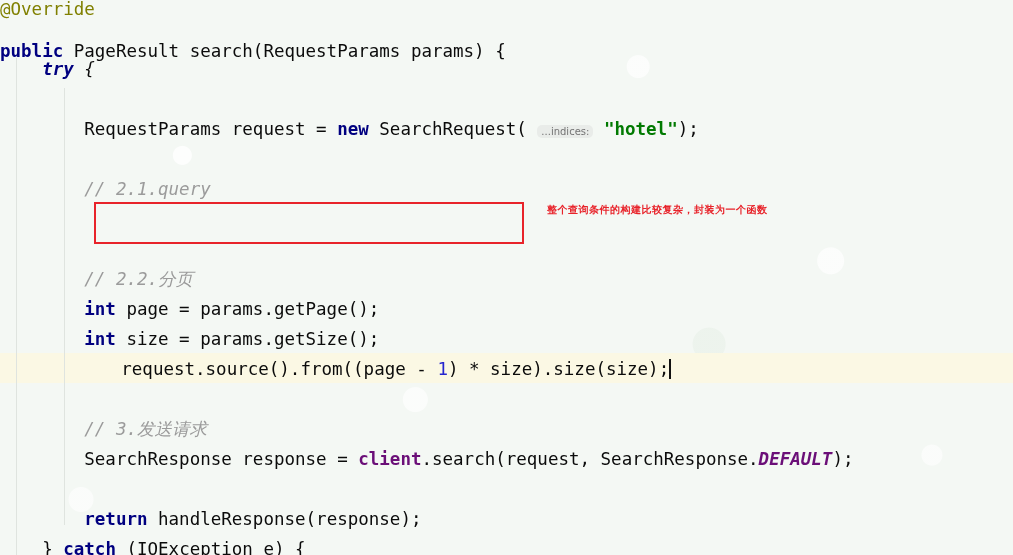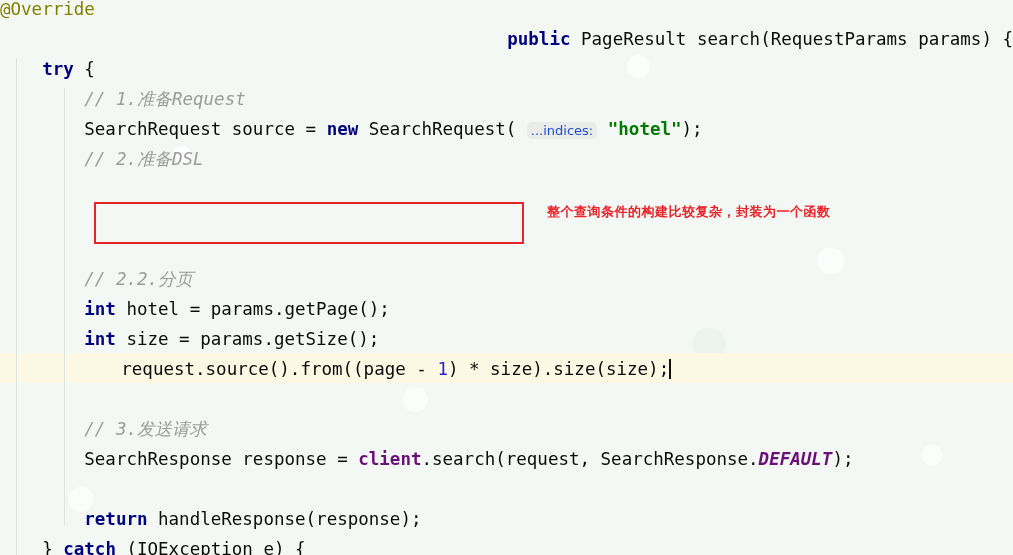--- a/index.html
+++ b/index.html
@@ -46,71 +46,71 @@
   .anno{color:#808000;}
   .cmt{color:#9b9b9b;font-style:italic;}
   .str{color:#017a01;font-weight:bold;}
   .num{color:#2525cf;}
   .fld{color:#6b0f78;font-weight:bold;}
   .statfin{color:#6b0f78;font-weight:bold;font-style:italic;}
   .plain{color:#0b0b0b;}
 
   .hint{
     background:#e9ece9;
-    color:#1d4ed8;
+    color:#737373;
     border-radius:5px;
     padding:1px 4px;
     font-family:"DejaVu Sans","Liberation Sans",sans-serif;
-    font-size:13px;
+    font-size:10px;
     font-style:normal;
     letter-spacing:0;
   }
 
   .caret{
     display:inline-block;width:2px;height:20px;
     background:#111;vertical-align:-4px;margin-left:0px;
   }
 
   .redbox{
     position:absolute;border:2.5px solid #e8232a;
     background:transparent;
     box-sizing:border-box;
   }
   .redtext{
     position:absolute;
     color:#e8232a;
     font-family:"DejaVu Sans","Liberation Sans",sans-serif;
     font-weight:bold;
-    font-size:13px;
+    font-size:10px;
     white-space:pre;
     letter-spacing:.5px;
   }
 </style>
 </head>
 <body>
 
 <div id="editor">
 
   <div class="caret-row-bg" style="top:353px;"></div>
 
   <div class="indent-guide" style="left:16px;top:58px;height:497px;"></div>
   <div class="indent-guide" style="left:64px;top:88px;height:437px;"></div>
 
   <div id="code-layer">
       <div class="line" style="top: -6px;"><span class="anno">@Override</span></div>
-      <div class="line" style="top: 24px; text-align: right;"><span class="kw">public</span><span class="plain"> PageResult search(RequestParams params) {</span></div>
-      <div class="line" style="top: 54px;"><span class="ind">    </span><span class="kw">try</span><span class="plain"> {</span></div>
-      <div class="line" style="top: 84px;"><span class="ind">        </span><span class="cmt">// 1.准备Request</span></div>
-      <div class="line" style="top: 114px;"><span class="ind">        </span><span class="plain">SearchRequest source = </span><span class="kw">new</span><span class="plain"> SearchRequest( </span><span class="hint">...indices:</span><span class="plain"> </span><span class="str">"hotel"</span><span class="plain">);</span></div>
-      <div class="line" style="top: 144px;"><span class="ind">        </span><span class="cmt">// 2.准备DSL</span></div>
-      <div class="line" style="top: 174px;"><span class="ind">        </span></div>
+      <div class="line" style="top: 36px;"><span class="kw">public</span><span class="plain"> PageResult search(RequestParams params) {</span></div>
+      <div class="line" style="top: 54px; font-style: italic;"><span class="ind">    </span><span class="kw">try</span><span class="plain"> {</span></div>
+      <div class="line" style="top: 84px;"><span class="ind">        </span></div>
+      <div class="line" style="top: 114px;"><span class="ind">        </span><span class="plain">RequestParams request = </span><span class="kw">new</span><span class="plain"> SearchRequest( </span><span class="hint">...indices:</span><span class="plain"> </span><span class="str">"hotel"</span><span class="plain">);</span></div>
+      <div class="line" style="top: 144px;"><span class="ind">        </span></div>
+      <div class="line" style="top: 174px;"><span class="ind">        </span><span class="cmt">// 2.1.query</span></div>
       <div class="line" style="top: 204px;"><span class="ind">        </span></div>
       <div class="line" style="top: 234px;"></div>
       <div class="line" style="top: 264px;"><span class="ind">        </span><span class="cmt">// 2.2.分页</span></div>
-      <div class="line" style="top: 294px;"><span class="ind">        </span><span class="kw">int</span><span class="plain"> hotel = params.getPage();</span></div>
+      <div class="line" style="top: 294px;"><span class="ind">        </span><span class="kw">int</span><span class="plain"> page = params.getPage();</span></div>
       <div class="line" style="top: 324px;"><span class="ind">        </span><span class="kw">int</span><span class="plain"> size = params.getSize();</span></div>
       <div class="line" style="top: 354px; padding-left: 37px;"><span class="ind">        </span><span class="plain">request.source().from((page - </span><span class="num">1</span><span class="plain">) * size).size(size);</span><span class="caret"></span></div>
       <div class="line" style="top: 384px;"></div>
       <div class="line" style="top: 414px;"><span class="ind">        </span><span class="cmt">// 3.发送请求</span></div>
       <div class="line" style="top: 444px;"><span class="ind">        </span><span class="plain">SearchResponse response = </span><span class="fld">client</span><span class="plain">.search(request, SearchResponse.</span><span class="statfin">DEFAULT</span><span class="plain">);</span></div>
       <div class="line" style="top: 474px;"><span class="ind">        </span></div>
       <div class="line" style="top: 504px;"><span class="ind">        </span><span class="kw">return</span><span class="plain"> handleResponse(response);</span></div>
       <div class="line" style="top: 534px;"><span class="ind">    </span><span class="plain">} </span><span class="kw">catch</span><span class="plain"> (IOException e) {</span></div>
     </div>
 

